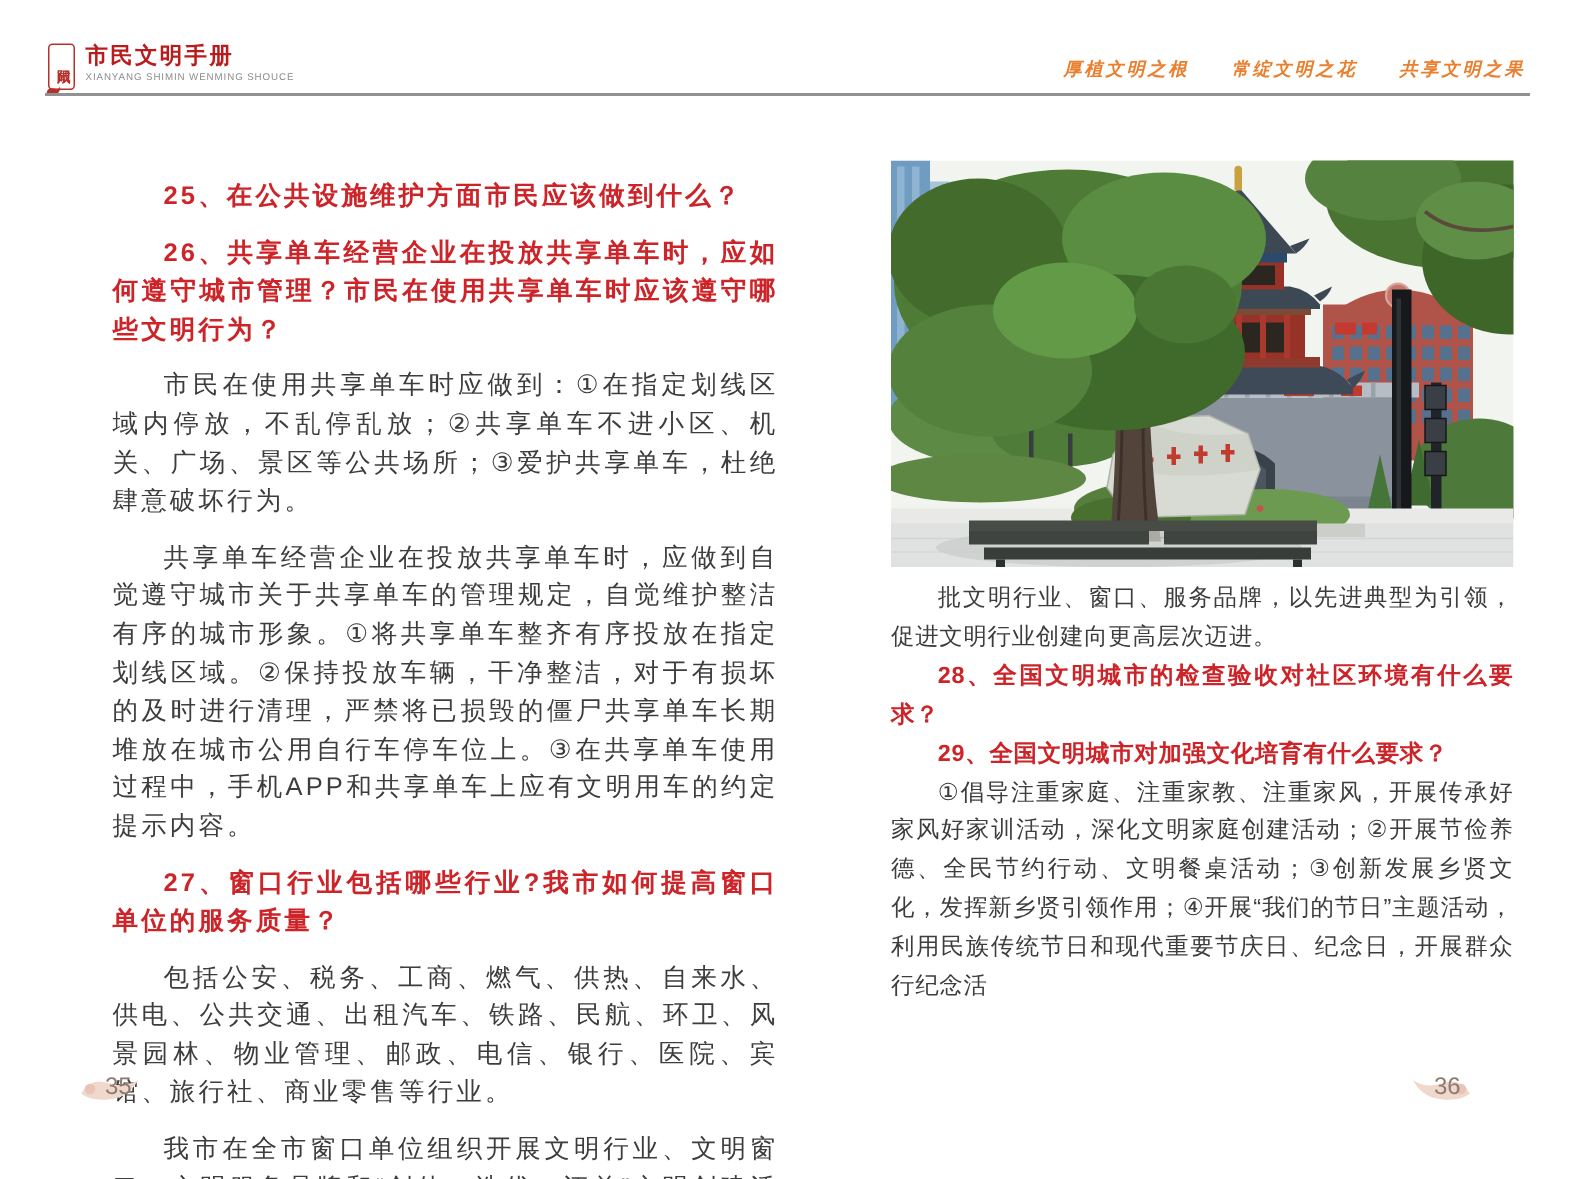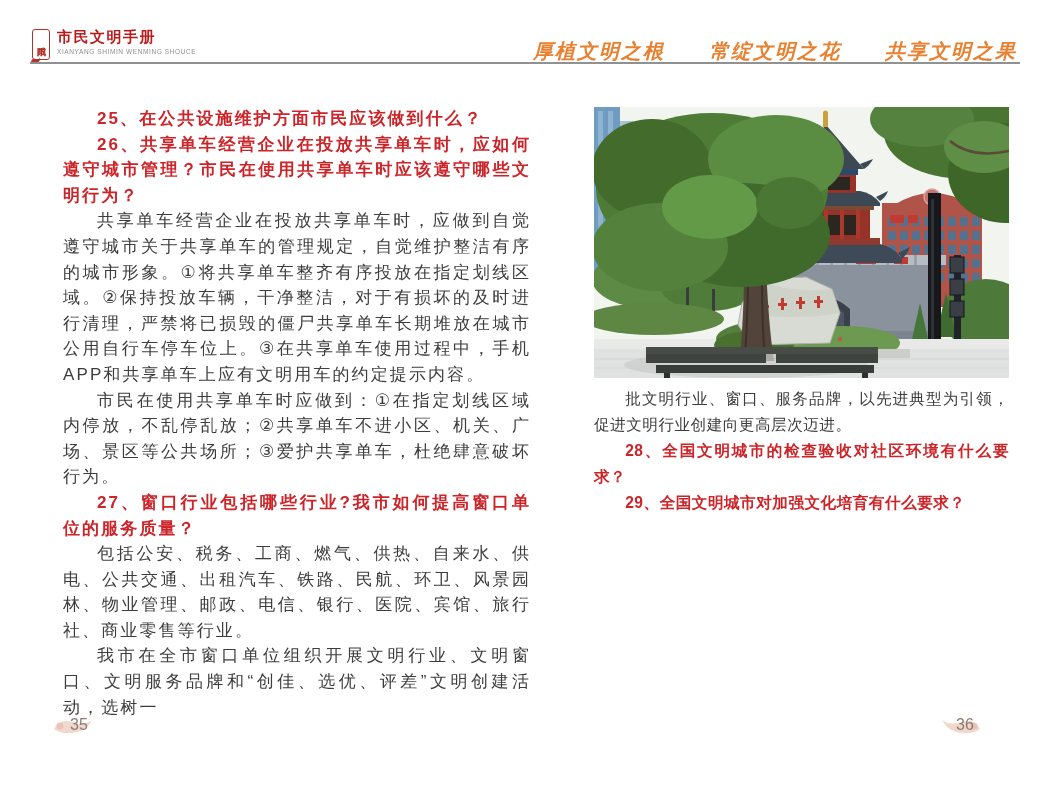--- a/index.html
+++ b/index.html
@@ -13,26 +13,26 @@
   .seal{width:16px;height:27px;border:1.4px solid #b3322c;border-radius:3px;
         color:#b3322c;font-size:9px;line-height:11px;text-align:center;padding-top:2px;
         font-family:"DejaVu Serif",serif;font-weight:bold;position:relative;}
   .seal-swirl{position:absolute;left:-3px;bottom:-6px;}
   .hdr-titles{margin-left:7px;}
   .hdr-title{color:#b91c1c;font-family:"DejaVu Serif",serif;font-weight:bold;
              font-size:15px;letter-spacing:1.5px;line-height:17px;}
   .hdr-sub{color:#8d8d8d;font-size:6.5px;letter-spacing:0.6px;margin-top:2px;}
   .hdr-slogan{position:absolute;right:33px;top:38px;color:#e8802f;
               font-family:"DejaVu Serif",serif;font-style:italic;font-weight:bold;
-              font-size:20px;letter-spacing:2px;}
+              font-size:12px;letter-spacing:2px;}
   .hdr-rule{position:absolute;left:30px;top:62px;width:990px;height:2px;background:#8f9193;}
 
   
   .col-left{position:absolute;left:63px;top:106px;width:468px;}
-  .col-left p{margin:0;font-size:17px;line-height:25.6px;letter-spacing:2.1px;
+  .col-left p{margin:12px;font-size:17px;line-height:25.6px;letter-spacing:2.1px;
               text-align:justify;text-justify:inter-ideograph;text-indent:2em;}
   .col-right{position:absolute;left:594px;top:107px;width:415px;}
   .col-right .rtext p{margin:0;font-size:15.6px;line-height:25.9px;letter-spacing:0.5px;
               text-align:justify;text-justify:inter-ideograph;text-indent:2em;}
   .col-right .rtext{margin-top:8px;}
   .q{color:#cc2428;font-weight:bold;}
   p.noindent{text-indent:0;}
 
   
   .photo{width:415px;height:271px;display:block;}
@@ -61,22 +61,22 @@
     <div class="hdr-title">市民文明手册</div>
     <div class="hdr-sub">XIANYANG SHIMIN WENMING SHOUCE</div>
   </div>
 </div>
 <div class="hdr-slogan">厚植文明之根　　常绽文明之花　　共享文明之果</div>
 <div class="hdr-rule"></div>
 
 <div class="col-left">
   <p class="q">25、在公共设施维护方面市民应该做到什么？</p>
   <p class="q">26、共享单车经营企业在投放共享单车时，应如何遵守城市管理？市民在使用共享单车时应该遵守哪些文明行为？</p>
+  <p>市民在使用共享单车时应做到：①在指定划线区域内停放，不乱停乱放；②共享单车不进小区、机关、广场、景区等公共场所；③爱护共享单车，杜绝肆意破坏行为。</p>
   <p>共享单车经营企业在投放共享单车时，应做到自觉遵守城市关于共享单车的管理规定，自觉维护整洁有序的城市形象。①将共享单车整齐有序投放在指定划线区域。②保持投放车辆，干净整洁，对于有损坏的及时进行清理，严禁将已损毁的僵尸共享单车长期堆放在城市公用自行车停车位上。③在共享单车使用过程中，手机APP和共享单车上应有文明用车的约定提示内容。</p>
-  <p>市民在使用共享单车时应做到：①在指定划线区域内停放，不乱停乱放；②共享单车不进小区、机关、广场、景区等公共场所；③爱护共享单车，杜绝肆意破坏行为。</p>
   <p class="q">27、窗口行业包括哪些行业?我市如何提高窗口单位的服务质量？</p>
   <p>包括公安、税务、工商、燃气、供热、自来水、供电、公共交通、出租汽车、铁路、民航、环卫、风景园林、物业管理、邮政、电信、银行、医院、宾馆、旅行社、商业零售等行业。</p>
   <p>我市在全市窗口单位组织开展文明行业、文明窗口、文明服务品牌和“创佳、选优、评差”文明创建活动，选树一</p>
 </div>
 
 <div class="col-right">
 
   <svg class="photo" viewBox="0 0 415 271">
 
     <rect x="0" y="0" width="415" height="271" fill="#f2f4ef"></rect>
@@ -264,20 +264,21 @@
     <rect x="182" y="247" width="102" height="9" fill="#3f4440"></rect>
     <rect x="62" y="258" width="218" height="8" fill="#383d39"></rect>
     <rect x="70" y="266" width="6" height="5" fill="#2d312d"></rect>
     <rect x="268" y="266" width="6" height="5" fill="#2d312d"></rect>
   </svg>
 
   <div class="rtext">
     <p class="noindent">批文明行业、窗口、服务品牌，以先进典型为引领，促进文明行业创建向更高层次迈进。</p>
     <p class="q">28、全国文明城市的检查验收对社区环境有什么要求？</p>
     <p class="q">29、全国文明城市对加强文化培育有什么要求？</p>
+    <p>①倡导注重家庭、注重家教、注重家风，开展传承好家风好家训活动，深化文明家庭创建活动；②开展节俭养德、全民节约行动、文明餐桌活动；③创新发展乡贤文化，发挥新乡贤引领作用；④开展“我们的节日”主题活动，利用民族传统节日和现代重要节庆日、纪念日，开展群众行纪念活</p>
   </div>
 </div>
 
 <div class="pagenum pn-left">
   <svg class="ornament" width="52" height="26" viewBox="0 0 52 26">
     <path d="M2 15 Q8 4 20 8 Q32 12 40 6 Q34 18 20 19 Q8 20 2 15 Z" fill="#f0d8cd"></path>
     <circle cx="8" cy="12" r="3.5" fill="#e9c4b6"></circle>
   </svg>
   <span class="num">35</span>
 </div>

